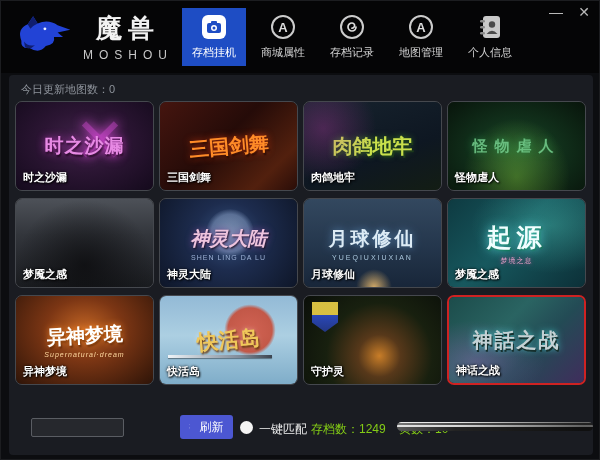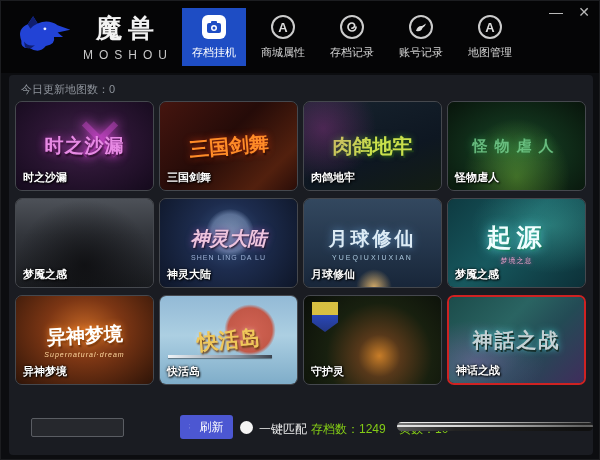--- a/index.html
+++ b/index.html
@@ -151,33 +151,36 @@
           <span class="circle-icon">
               <svg width="14" height="14" viewBox="0 0 14 14">
                 <path d="M11 7a4 4 0 1 1-4-4 2.6 2.6 0 1 1 0 5.2" fill="none" stroke="#dddddd" stroke-width="1.7" stroke-linecap="round"></path>
               </svg>
             </span>
         </span>
         <span class="tab-label">存档记录</span>
       </div>
       <div class="tab">
         <span class="tab-icon">
-          <span class="circle-icon">
-              <svg width="14" height="14" viewBox="0 0 14 14">
-                <path d="M2 11 Q3.5 5.5 8 6 L12 3.5 Q11 7 8.5 8 Q7 12 2.5 11 Z" fill="#dddddd"></path>
-              </svg>
-            </span>
-        </span>
-        <span class="tab-label">账号记录</span>
-      </div>
-      <div class="tab">
-        <span class="tab-icon">
             <span class="circle-icon">A</span>
           </span>
         <span class="tab-label">地图管理</span>
+      </div>
+      <div class="tab">
+        <span class="tab-icon">
+          <svg width="22" height="24" viewBox="0 0 22 24">
+              <rect x="4" y="1" width="17" height="22" rx="3" fill="#c9c9c9"></rect>
+              <rect x="1" y="5" width="5" height="2.4" rx="1.2" fill="#8a8a8a"></rect>
+              <rect x="1" y="11" width="5" height="2.4" rx="1.2" fill="#8a8a8a"></rect>
+              <rect x="1" y="17" width="5" height="2.4" rx="1.2" fill="#8a8a8a"></rect>
+              <circle cx="13" cy="9.5" r="3.2" fill="#4a4a4a"></circle>
+              <path d="M7.5 19 Q13 12.5 18.5 19 Z" fill="#4a4a4a"></path>
+            </svg>
+        </span>
+        <span class="tab-label">个人信息</span>
       </div>
     </div>
 
     <div class="win-controls">
       <div class="win-btn">—</div>
       <div class="win-btn">✕</div>
     </div>
   </div>
 
   <div class="panel">

